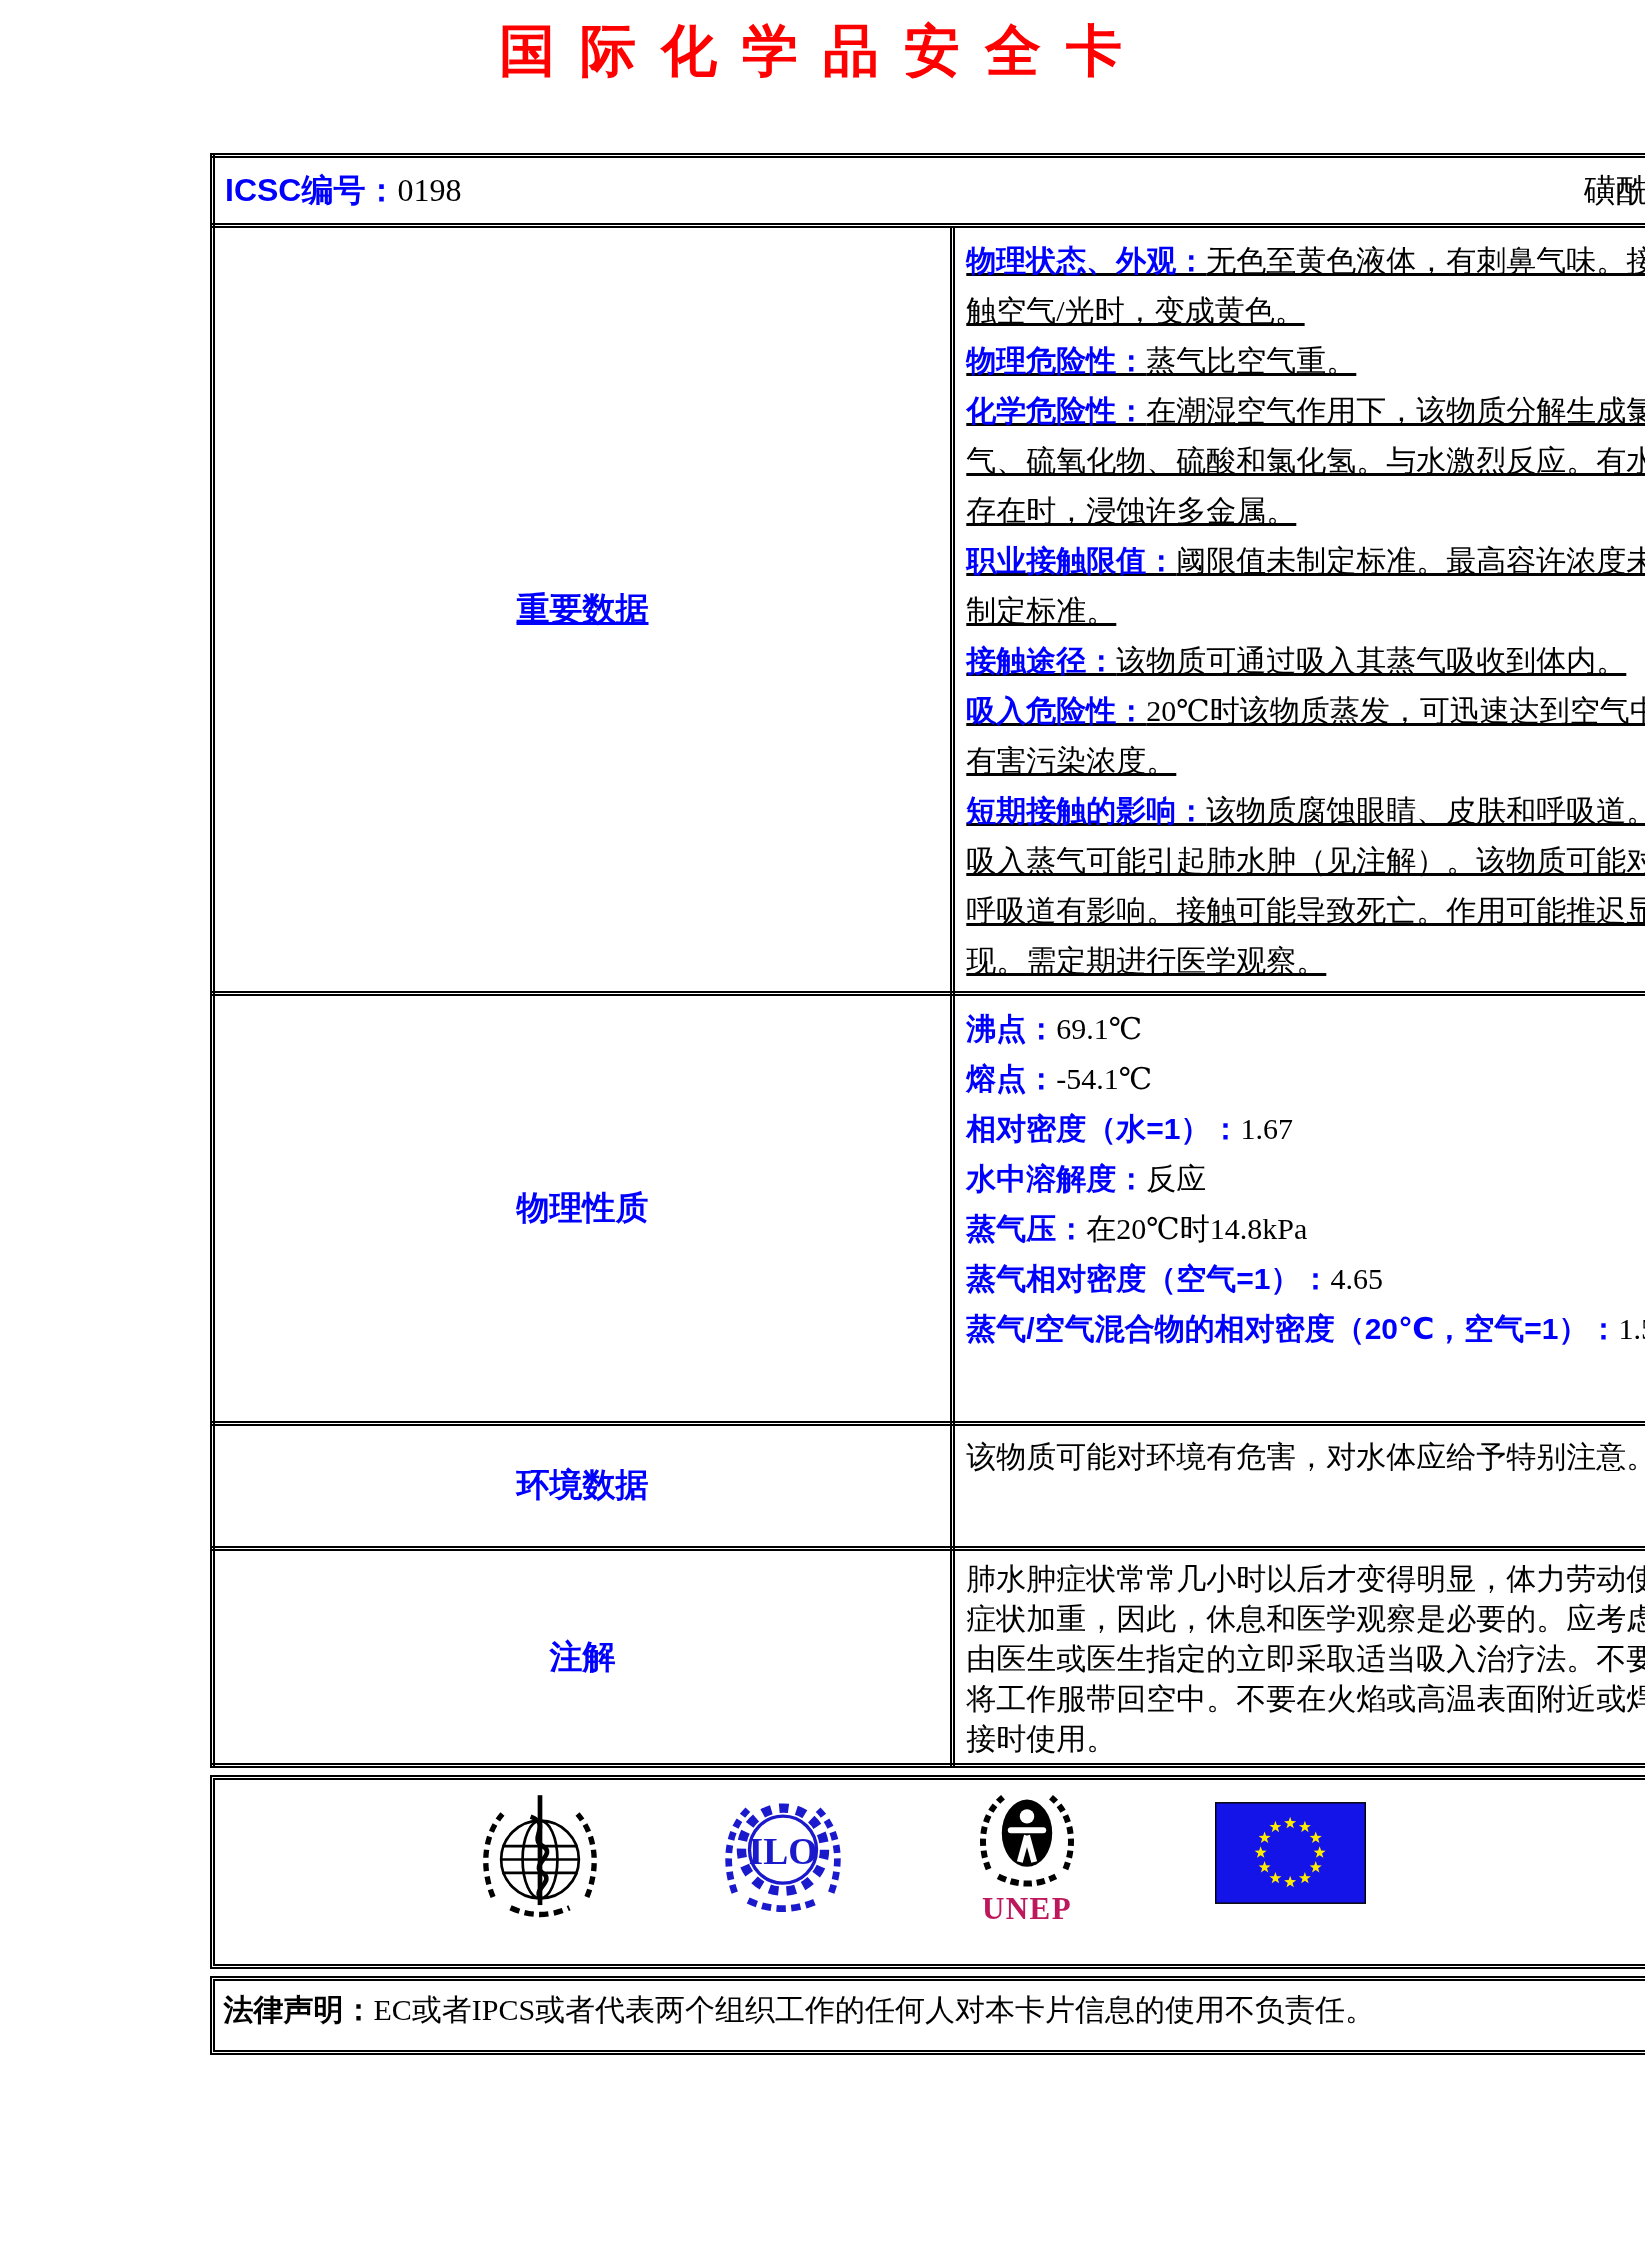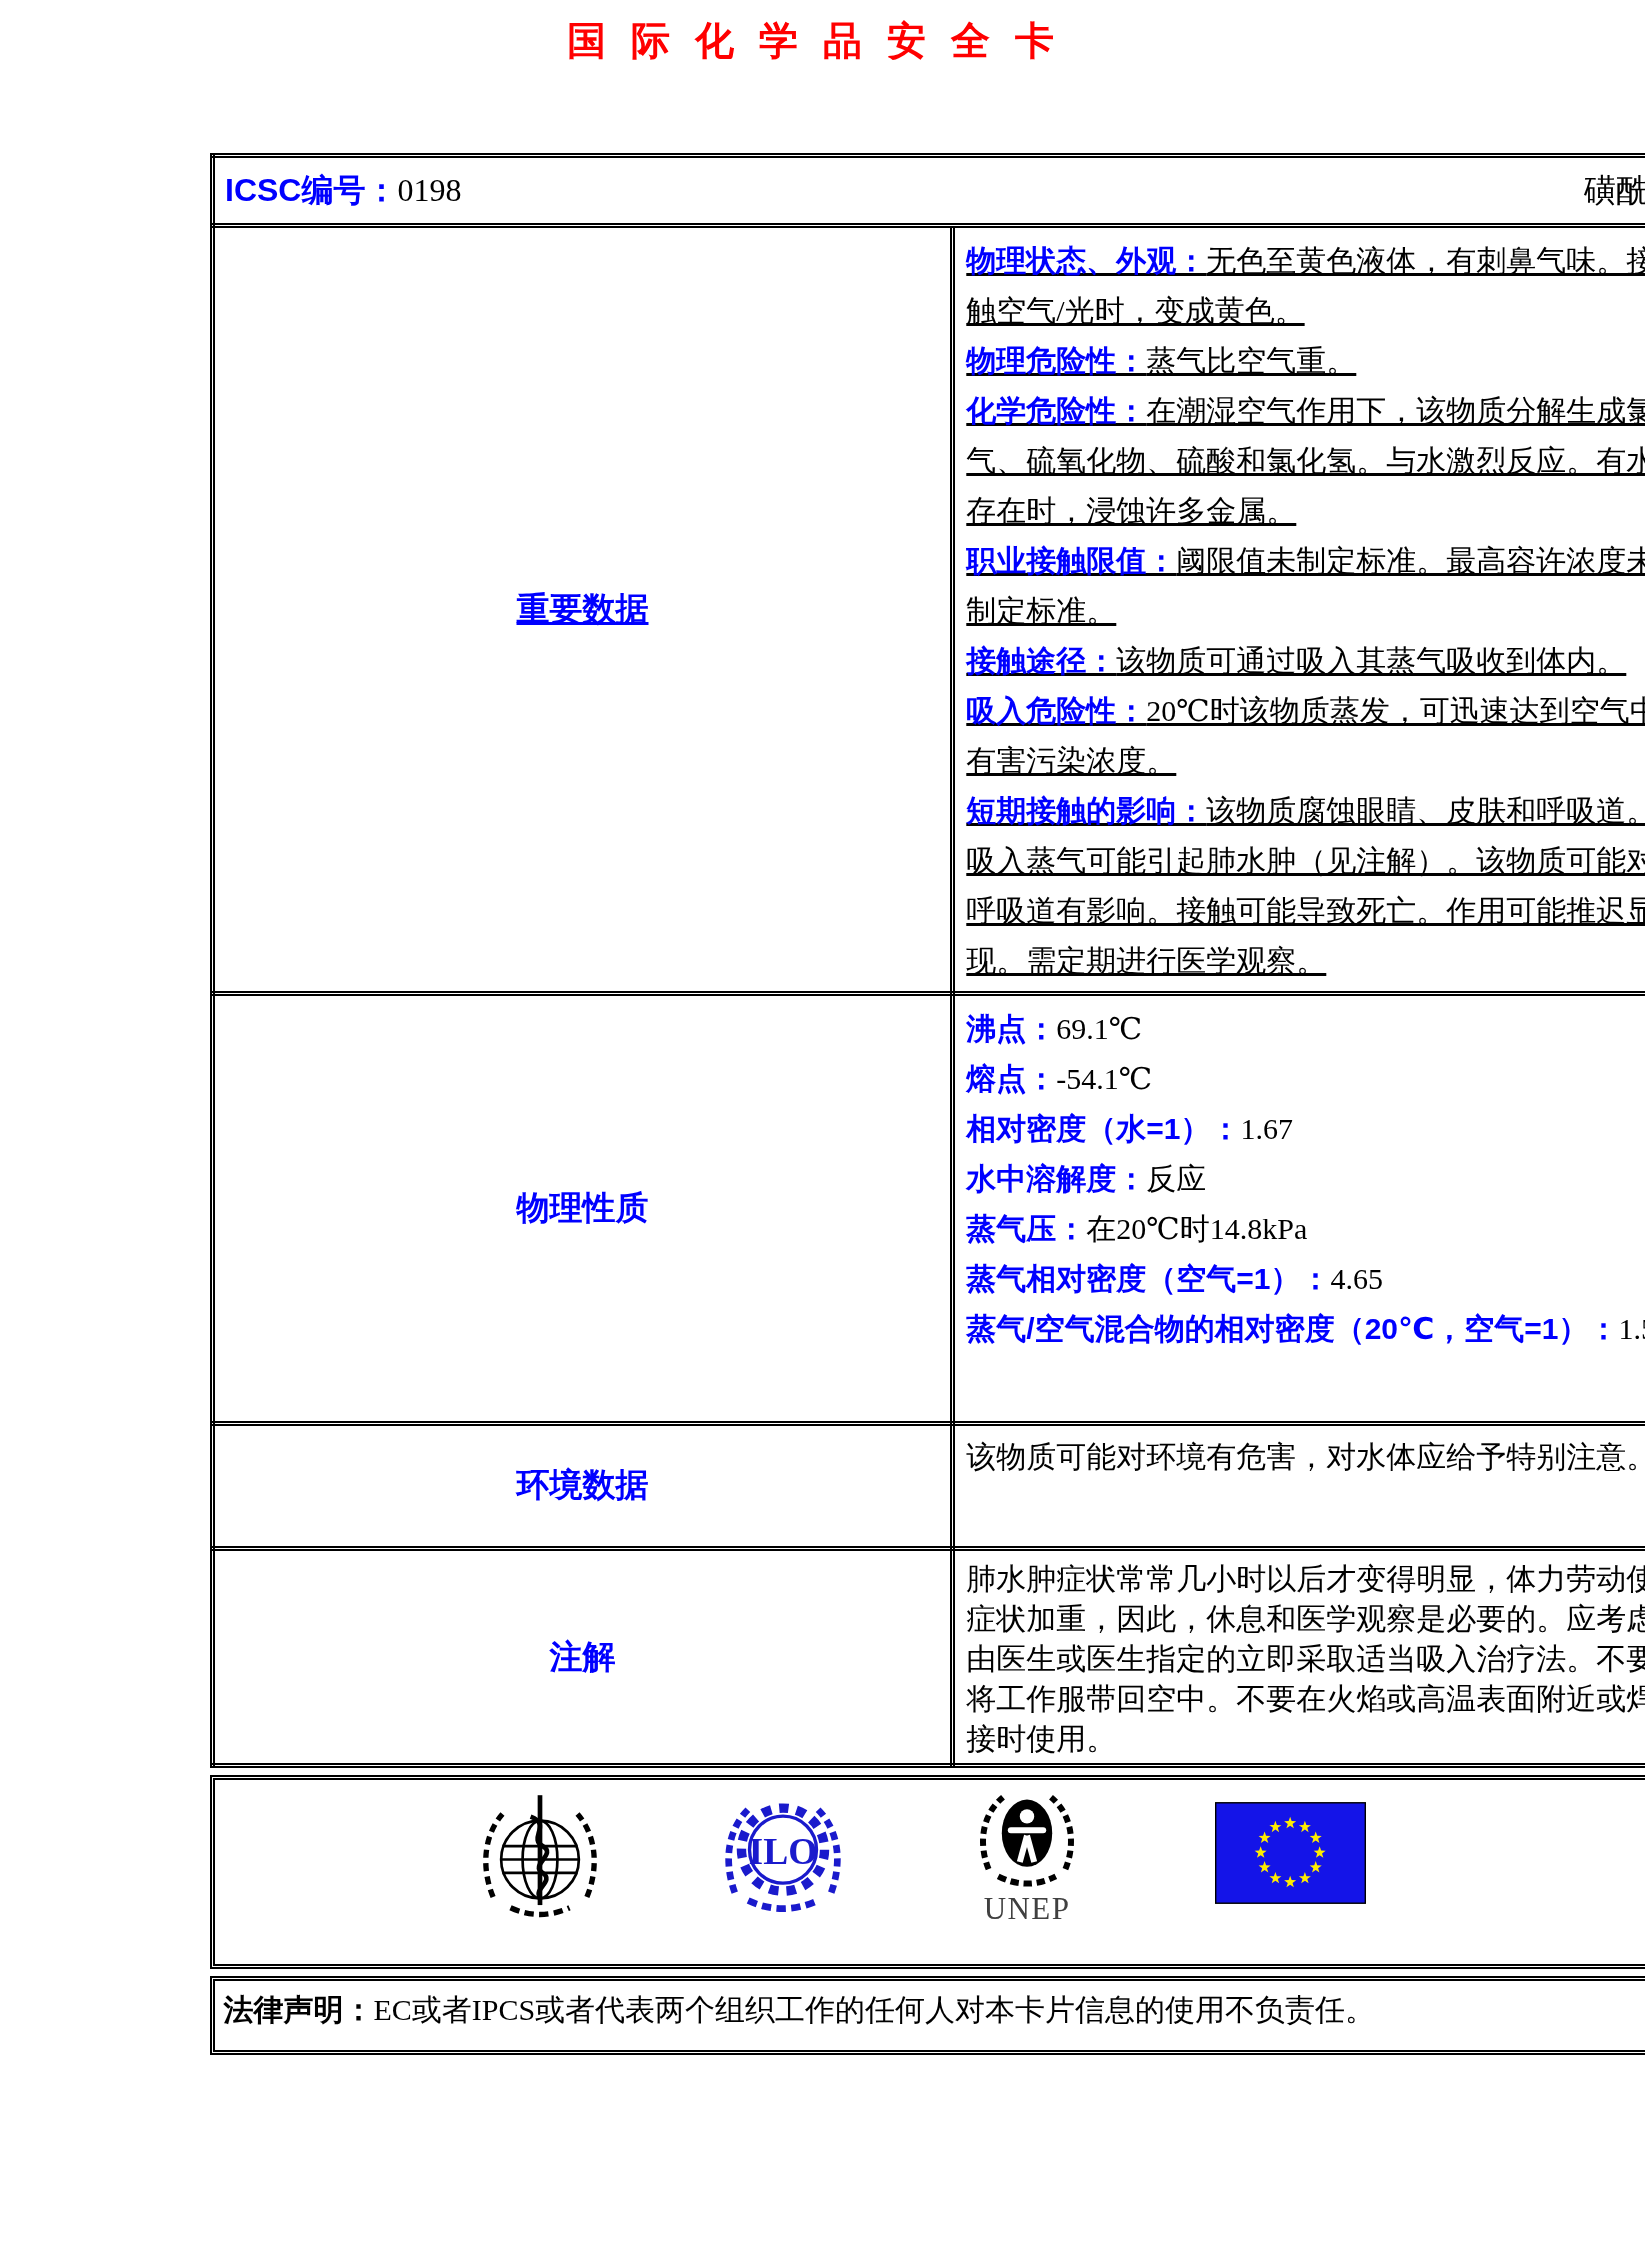--- a/index.html
+++ b/index.html
@@ -5,21 +5,21 @@
   html,body{margin:0;padding:0;background:#ffffff;}
   body{
     width:1646px;height:2250px;position:relative;
     font-family:"Liberation Serif","DejaVu Serif",serif;
     color:#000;
   }
   
   .doc-title{
     position:absolute;top:14px;left:0;width:100%;
     text-align:center;color:#ff0000;font-weight:bold;
-    font-size:39px;letter-spacing:25px;
+    font-size:56px;letter-spacing:25px;
     font-family:"DejaVu Serif","Liberation Serif",serif;
     white-space:nowrap;
   }
   
   .card{position:absolute;left:210px;top:110px;width:1485px;margin-top:43px;}
   table.tbl{width:100%;border-collapse:collapse;table-layout:fixed;}
   .tbl,.tbl td{border:5px double #000;}
   .tbl td{vertical-align:top;padding:0;}
   td.lab{
     width:172px;text-align:center;vertical-align:middle;
@@ -57,21 +57,21 @@
     font-family:"Liberation Sans","DejaVu Sans",sans-serif;
   }
   .ipcs-acronym{font-size:32px;font-weight:bold;line-height:39px;}
   .ipcs-line{font-size:25px;line-height:32px;}
   .logo{position:absolute;}
   .who-logo{left:258px;top:7px;}
   .ilo-logo{left:501px;top:8.4px;}
   .unep-block{left:750px;top:5.6px;width:124px;text-align:center;}
   .unep-word{
     font-family:"Liberation Serif","DejaVu Serif",serif;
-    font-weight:normal;font-size:31px;letter-spacing:1.4px;line-height:32px;color:#404040;
+    font-weight:bold;font-size:31px;letter-spacing:1.4px;line-height:32px;color:#be185d;
   }
   .eu-flag{left:1000px;top:22.5px;}
   .caption{
     position:absolute;left:0;bottom:10px;width:100%;text-align:center;
     color:#0000ff;font-size:30px;
   }
   .cap-main{font-weight:bold;font-family:"Liberation Serif","DejaVu Serif",serif;}
   .cap-year{font-weight:normal;font-size:27px;font-family:"Liberation Serif","DejaVu Serif",serif;}
   
   .legal{

